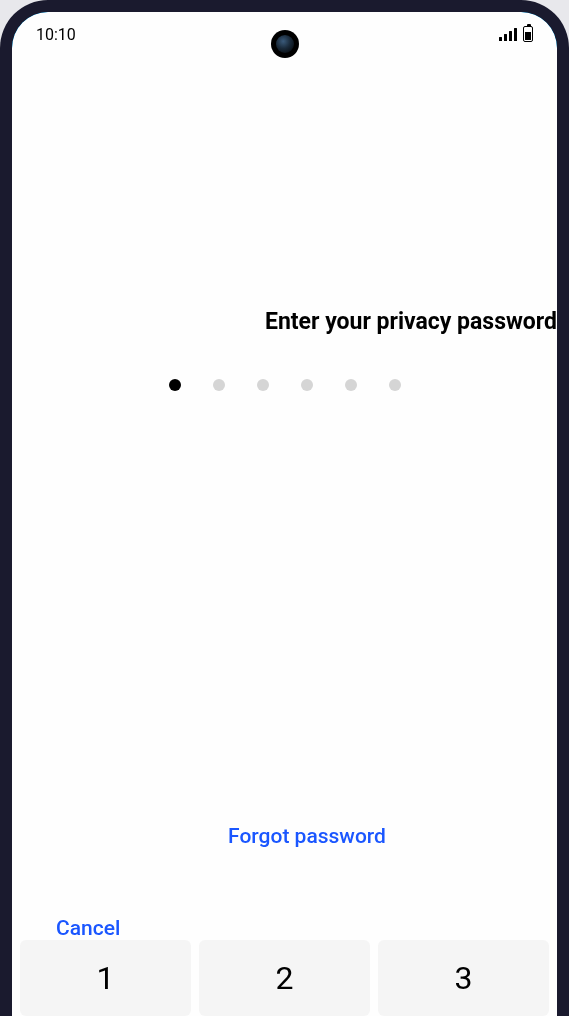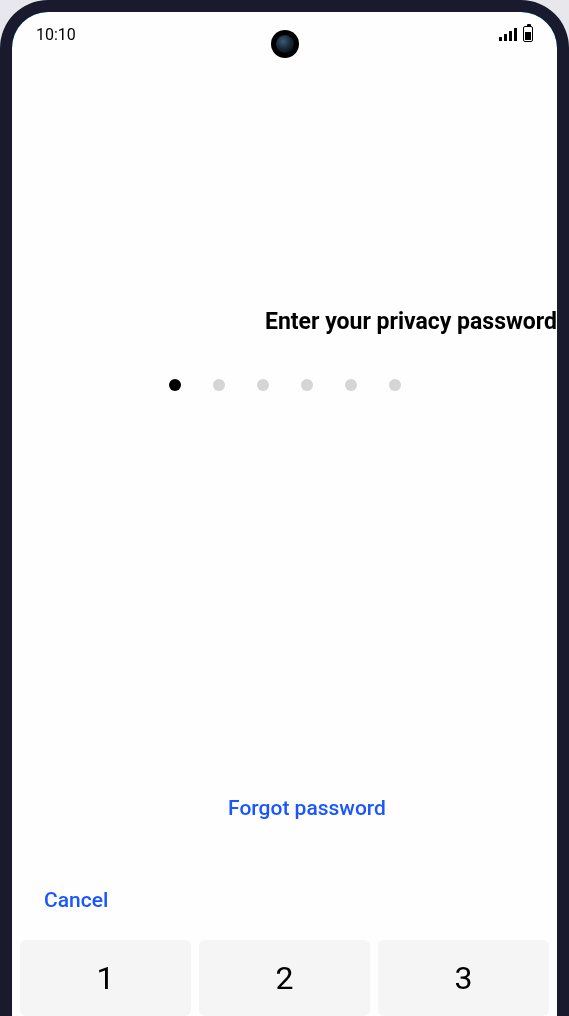--- a/index.html
+++ b/index.html
@@ -150,22 +150,21 @@
     .forgot-link {
       text-align: center;
       font-size: 21px;
       font-weight: 500;
       color: #1a56ff;
       margin-bottom: 68px;
       cursor: pointer;
       margin-left: 45px;
     }
     .cancel-row {
-      padding: 0 32px;
-      margin-bottom: 28px;
+      padding: 0 44px;
     }
     .cancel-link {
       font-size: 21px;
       font-weight: 500;
       color: #1a56ff;
       cursor: pointer;
     }
     .keypad {
       display: grid;
       grid-template-columns: repeat(3, 1fr);

